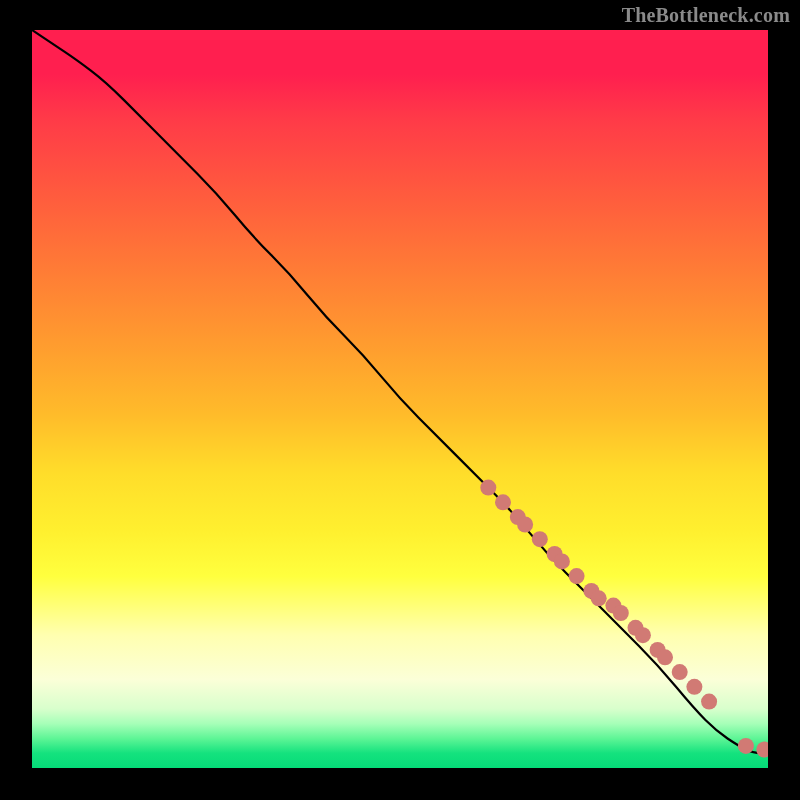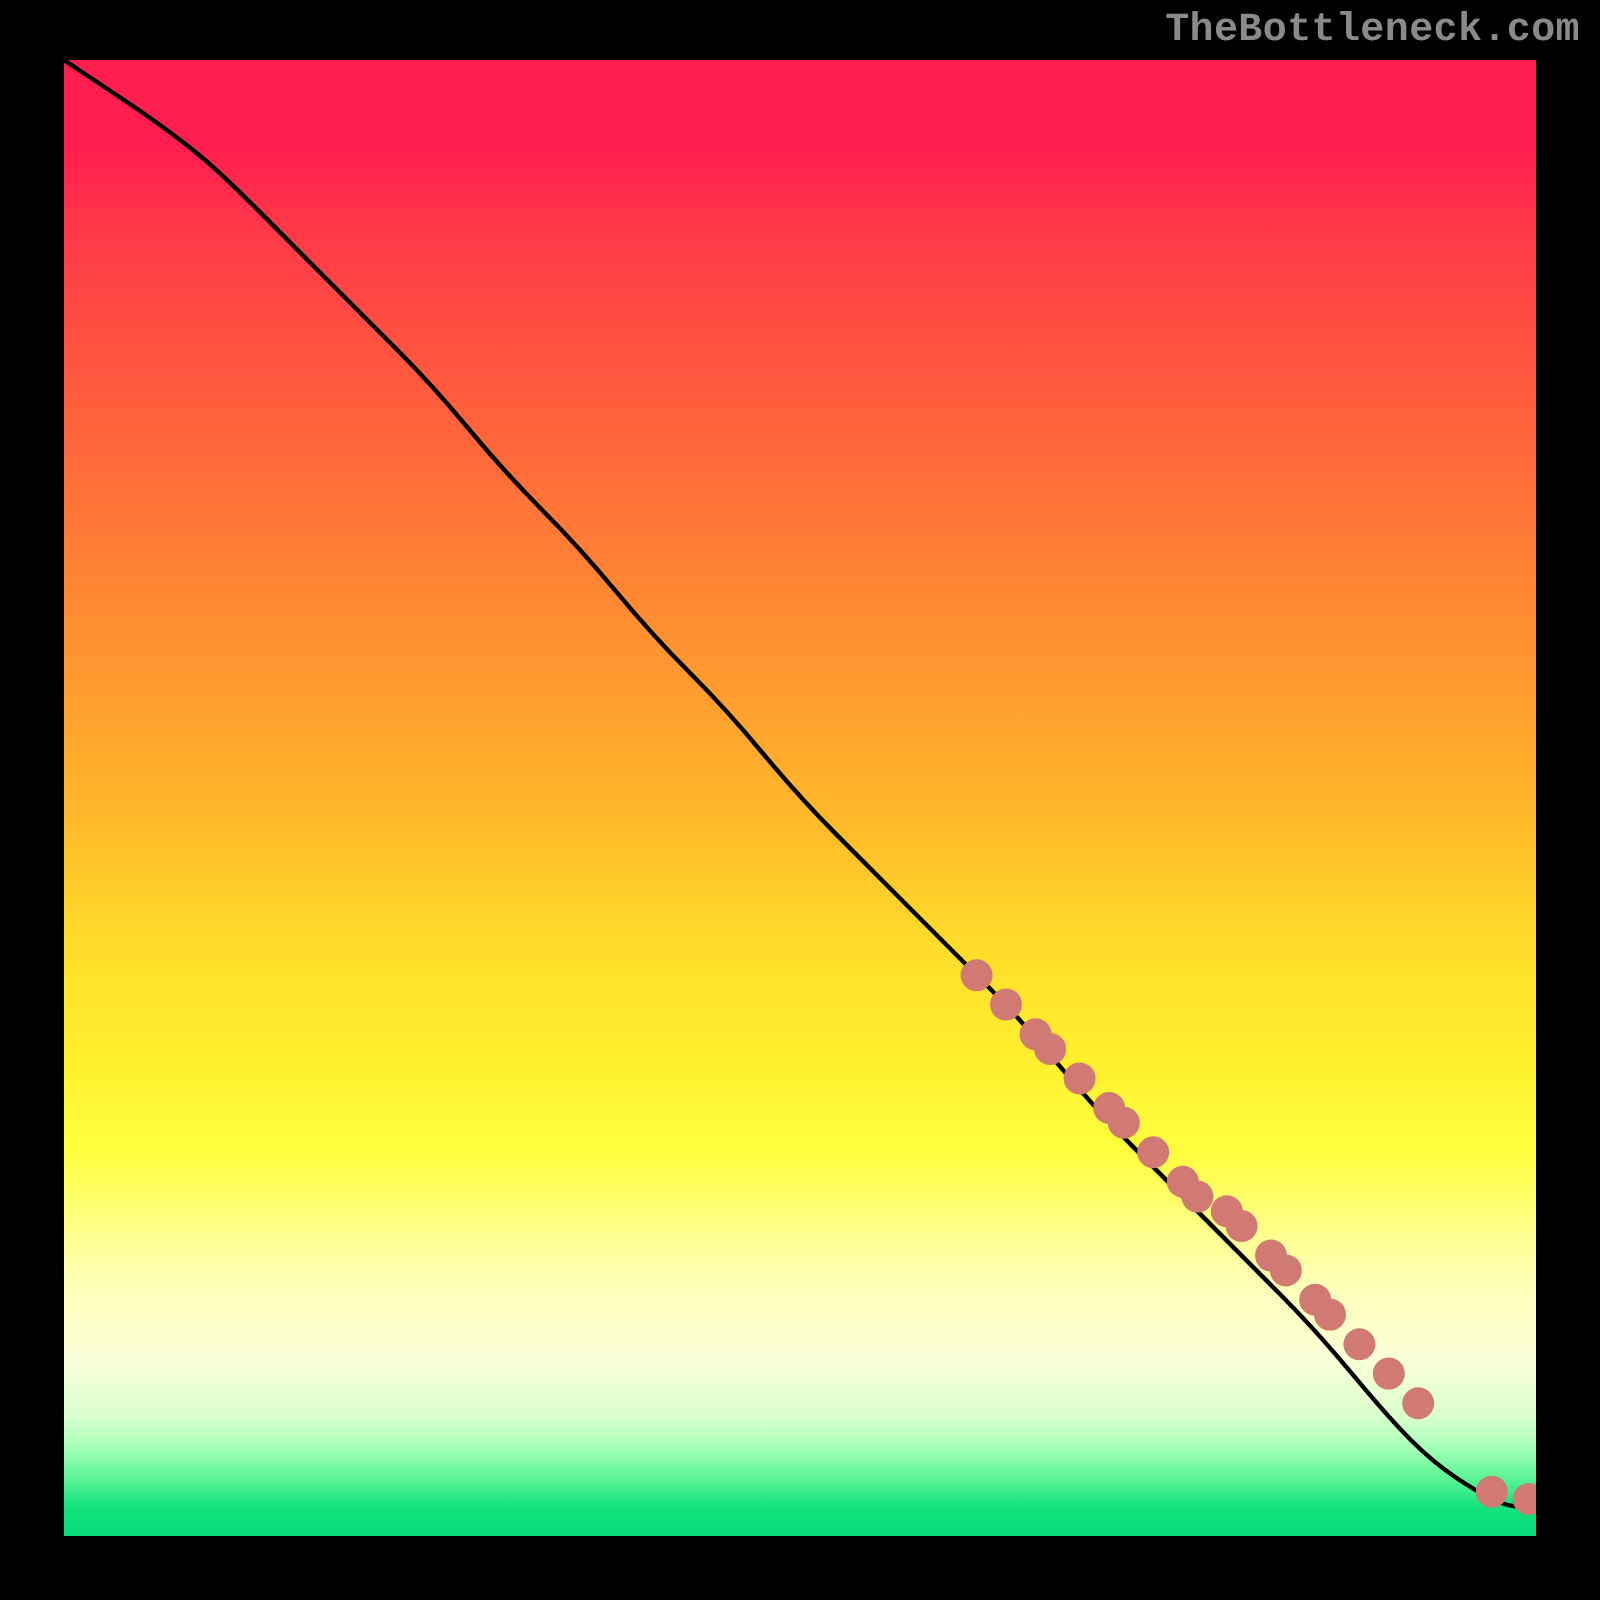--- a/index.html
+++ b/index.html
@@ -7,21 +7,21 @@
   .stage {
     position: relative;
     width: 800px;
     height: 800px;
     background: #000;
   }
   .attribution {
     position: absolute;
     top: 4px;
     right: 10px;
-    font-family: Liberation Mono, monospace;
+    font-family: Liberation Serif, serif;
     font-size: 20px;
     font-weight: 600;
     color: #8a8a8a;
     letter-spacing: 0.2px;
   }
   .plot-area {
     position: absolute;
     left: 32px;
     top: 30px;
     width: 736px;

